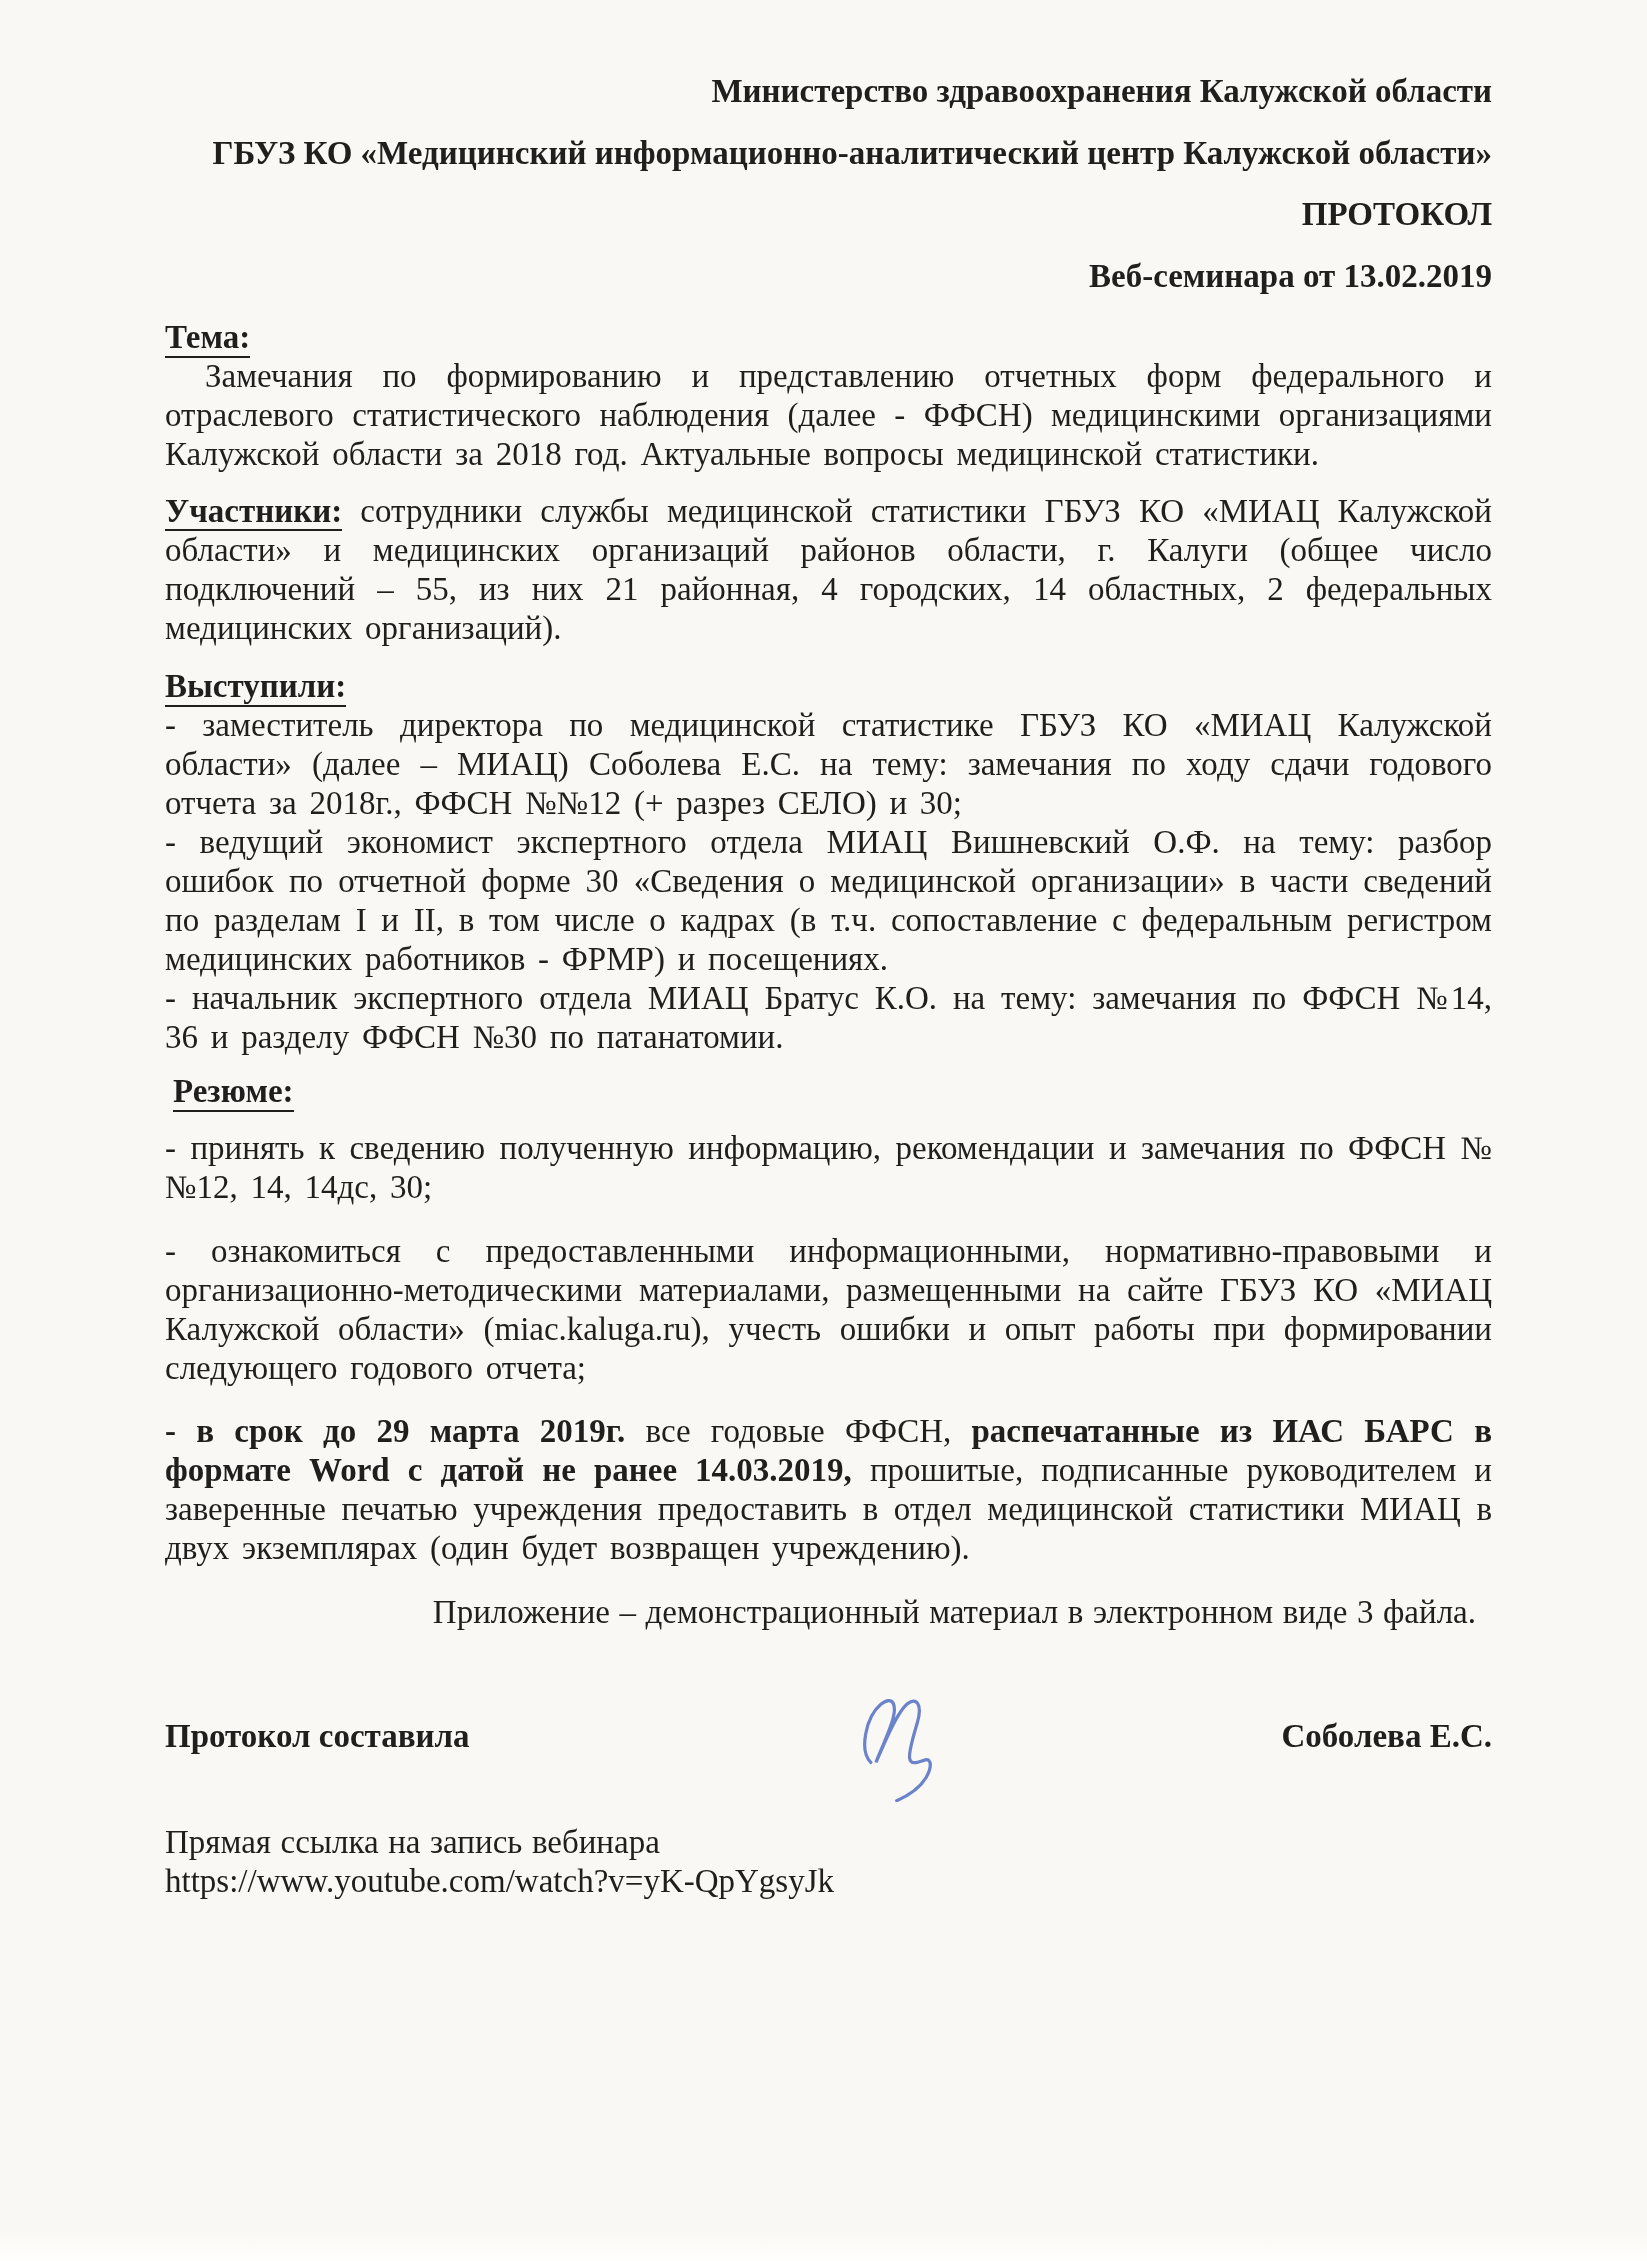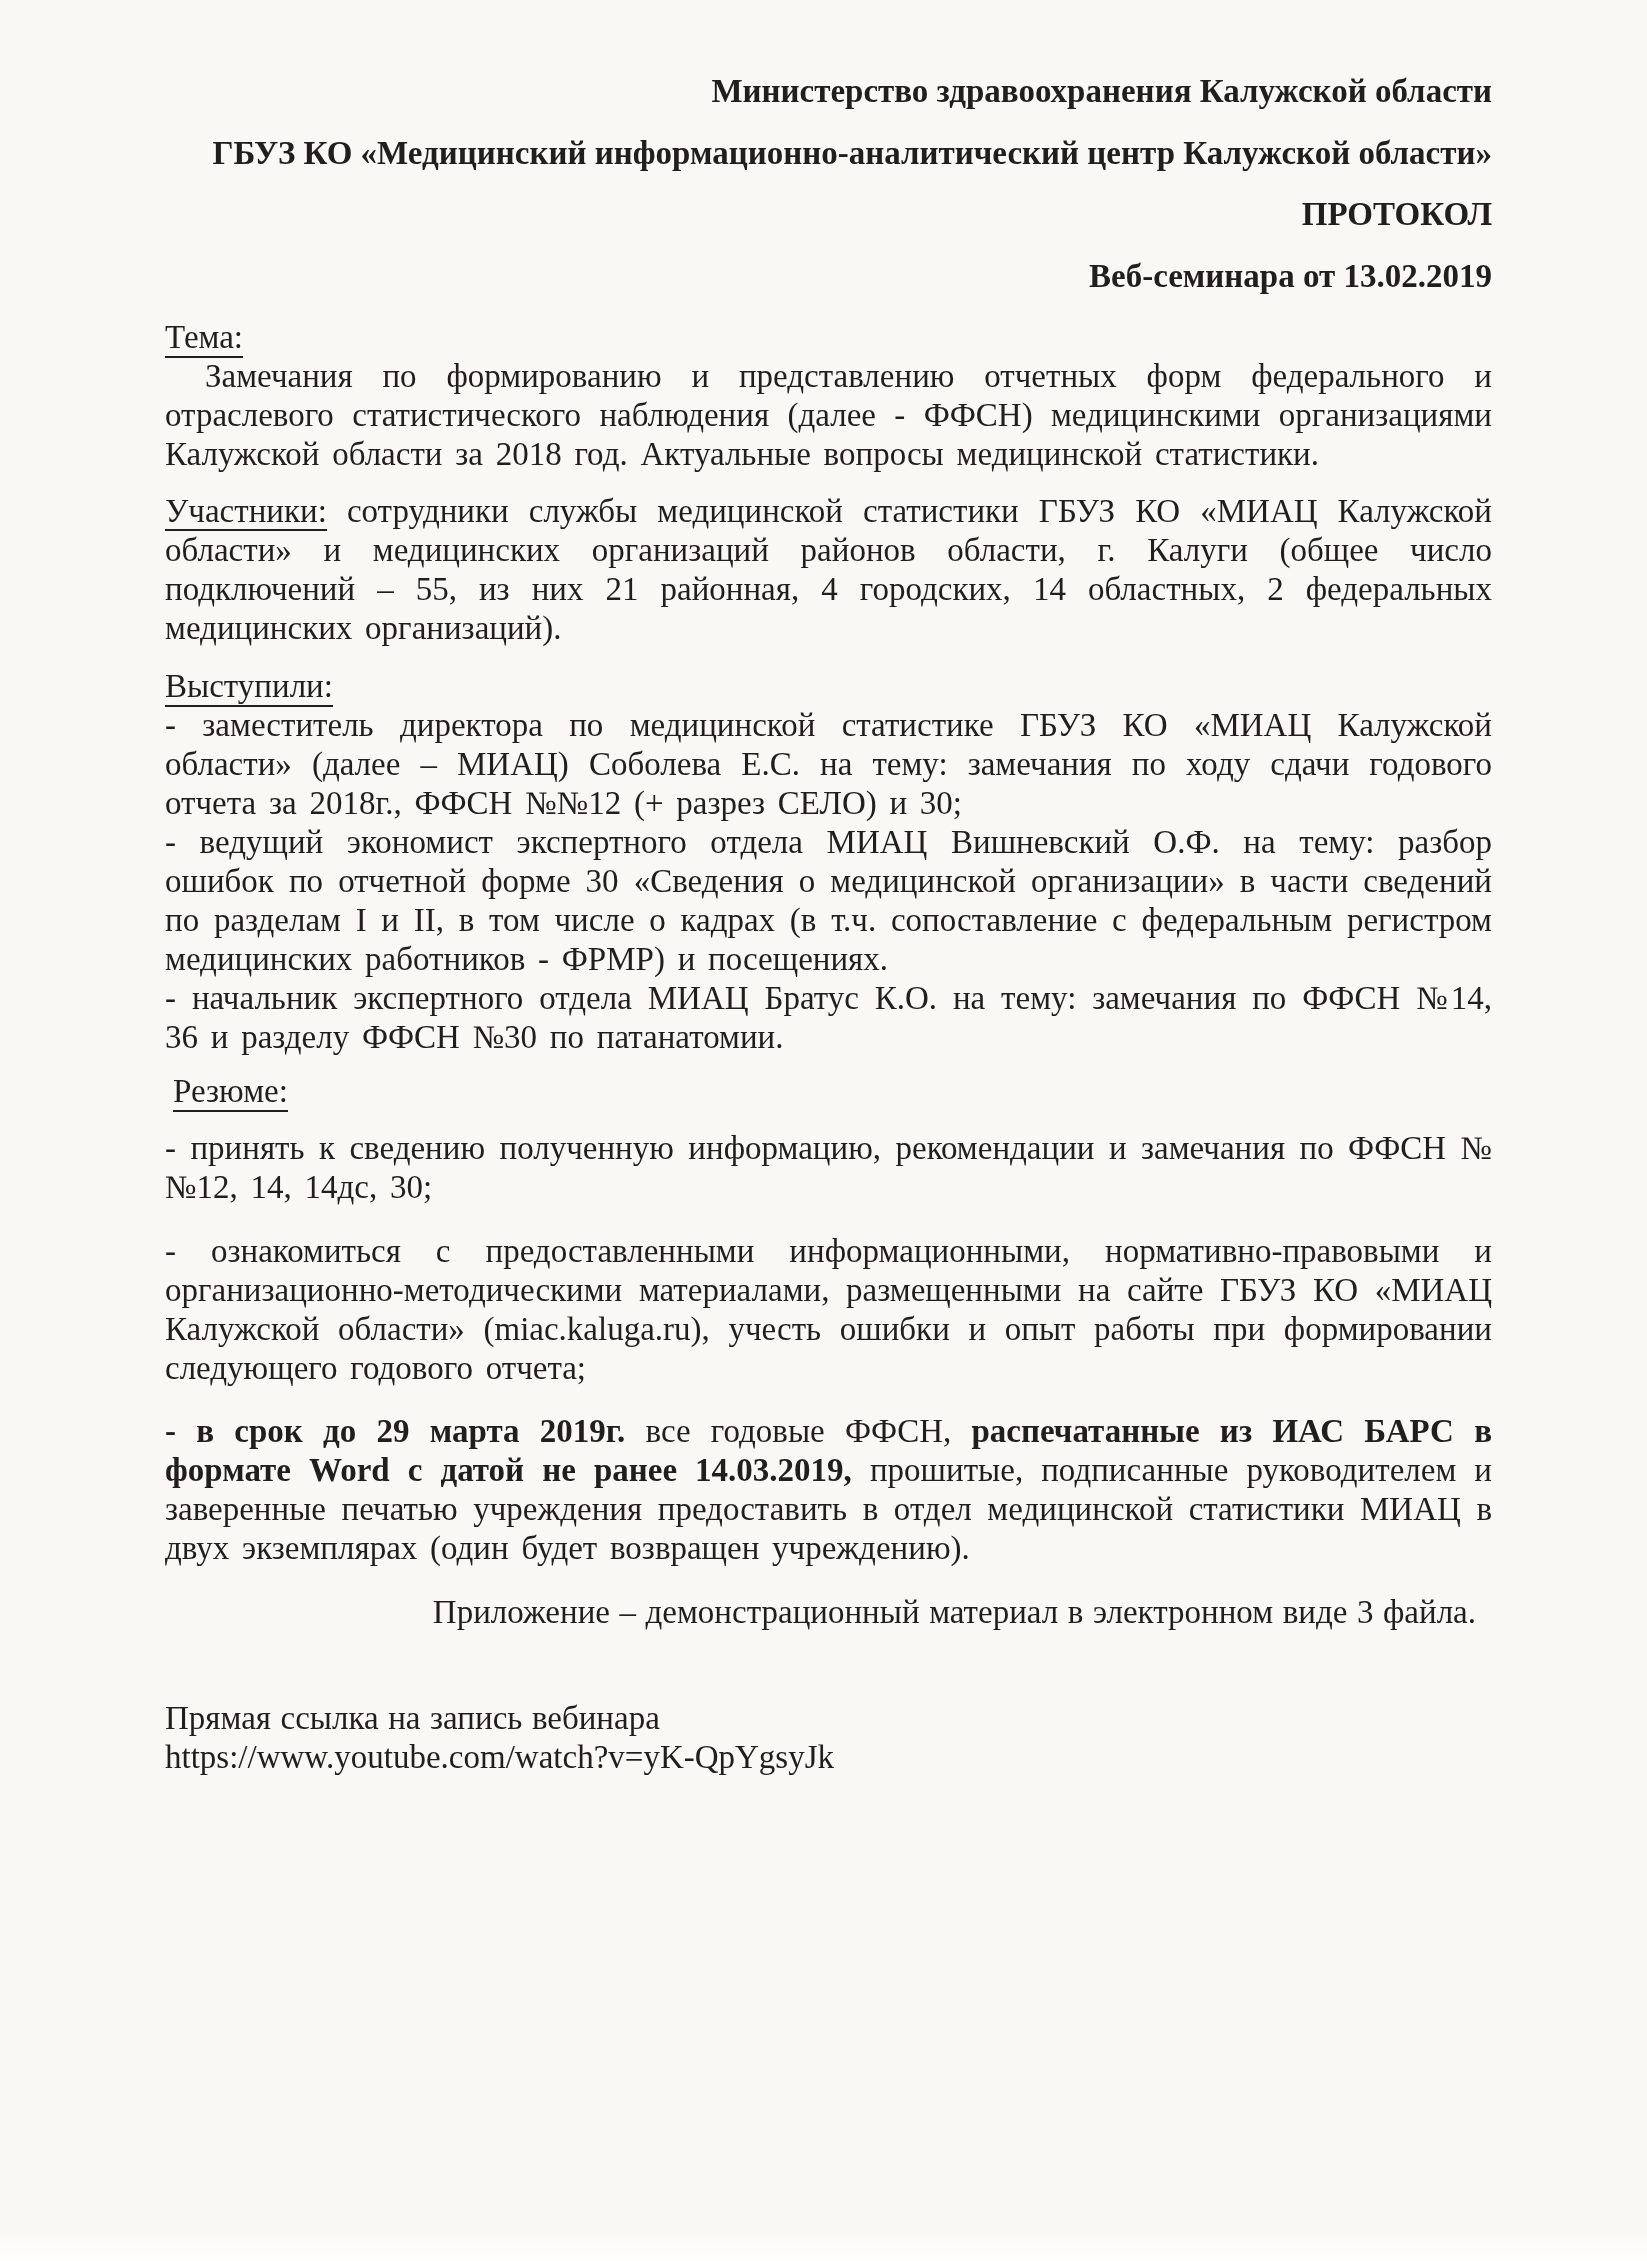--- a/index.html
+++ b/index.html
@@ -16,21 +16,21 @@
     padding:72px 155px 0 165px;
     background:linear-gradient(180deg,#faf8f4 0%,#faf8f4 98.6%,#fefefd 100%);
     color:#211e1e;
     font-size:33px;
     line-height:39px;
     overflow:hidden;
   }
   p{margin:0;}
   .center{text-align:right;font-weight:bold;margin:0 0 22.6px;}
   .hd{
-    font-weight:normal;
+    font-weight:bold;
     border-bottom:2.6px solid #211e1e;
     padding-bottom:0.6px;
   }
   .heading{margin:0;}
   .body{text-align:justify;word-spacing:4.5px;}
   .tema-para{text-indent:40px;margin:0 0 17.4px;}
   .participants{margin:0 0 19.4px;}
   .bullets{margin:0;}
   .bullets-last{margin:0 0 15px;}
   .resume-heading{margin:0 8px 18px;}
@@ -75,20 +75,36 @@
   <p class="body bullets">- ведущий экономист экспертного отдела МИАЦ Вишневский О.Ф. на тему: разбор ошибок по отчетной форме 30 «Сведения о медицинской организации» в части сведений по разделам I и II, в том числе о кадрах (в т.ч. сопоставление с федеральным регистром медицинских работников - ФРМР) и посещениях.</p>
   <p class="body bullets bullets-last">- начальник экспертного отдела МИАЦ Братус К.О. на тему: замечания по ФФСН №14, 36 и разделу ФФСН №30 по патанатомии.</p>
 
   <p class="heading resume-heading"><span class="hd">Резюме:</span></p>
   <p class="body resume-item">- принять к сведению полученную информацию, рекомендации и замечания по ФФСН №№12, 14, 14дс, 30;</p>
   <p class="body resume-item">- ознакомиться с предоставленными информационными, нормативно-правовыми и организационно-методическими материалами, размещенными на сайте ГБУЗ КО «МИАЦ Калужской области» (miac.kaluga.ru), учесть ошибки и опыт работы при формировании следующего годового отчета;</p>
   <p class="body resume-item"><b>- в срок до 29 марта 2019г.</b><span> все годовые ФФСН, </span><b>распечатанные из ИАС БАРС в формате Word с датой не ранее 14.03.2019,</b><span> прошитые, подписанные руководителем и заверенные печатью учреждения предоставить в отдел медицинской статистики МИАЦ в двух экземплярах (один будет возвращен учреждению).</span></p>
 
   <p class="body attachment">Приложение – демонстрационный материал в электронном виде 3 файла.</p>
 
+  <div class="sign-row">
+    <span class="bold">Протокол составила</span>
+    <svg class="signature-svg" viewBox="0 0 120 165" fill="none" xmlns="http://www.w3.org/2000/svg">
+      <path d="M 18 104
+               C 0 86, 10 34, 34 14
+               C 52 0, 60 14, 50 44
+               C 42 68, 30 92, 26 104
+               C 40 72, 58 28, 74 14
+               C 88 2, 98 14, 90 42
+               C 83 66, 76 88, 78 98
+               C 80 110, 94 102, 102 100
+               C 112 98, 112 112, 104 126
+               C 94 144, 74 156, 58 163" stroke="#5b76c7" stroke-width="5" stroke-linecap="round" opacity="0.9"></path>
+    </svg>
+    <span class="bold">Соболева Е.С.</span>
+  </div>
 
   <div class="link-block">
     <p class="link-line">Прямая ссылка на запись вебинара</p>
     <p class="link-line">https://www.youtube.com/watch?v=yK-QpYgsyJk</p>
   </div>
 
 </div>
 
 
 </body></html>

